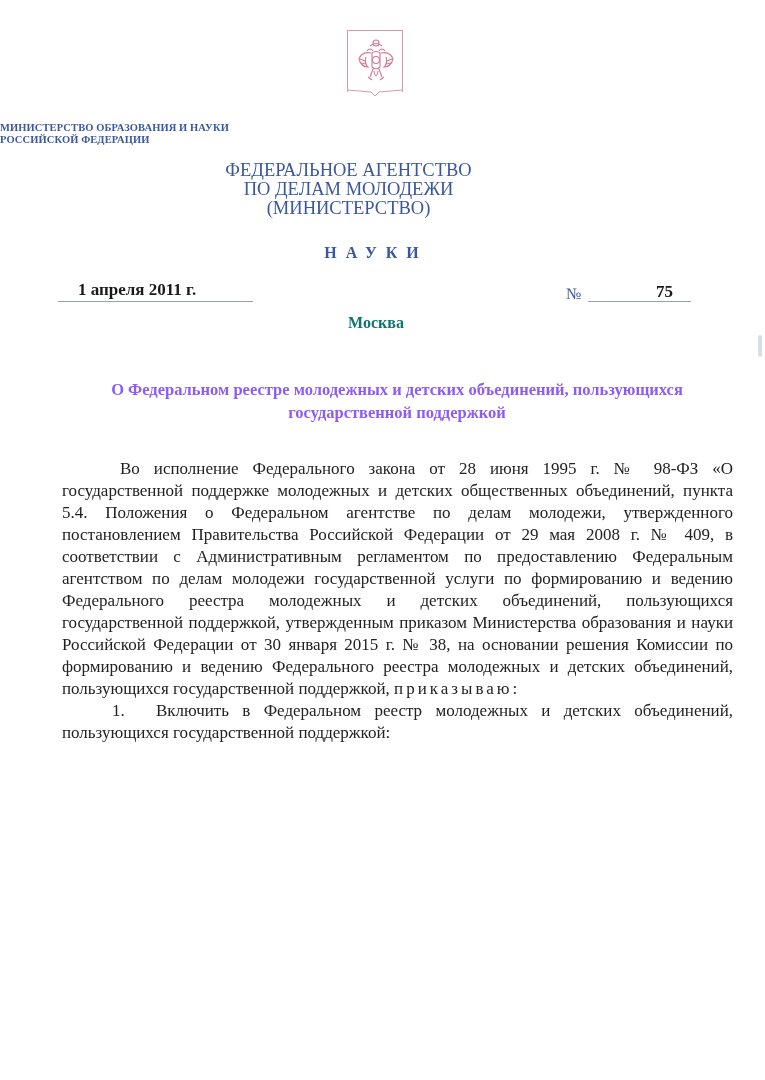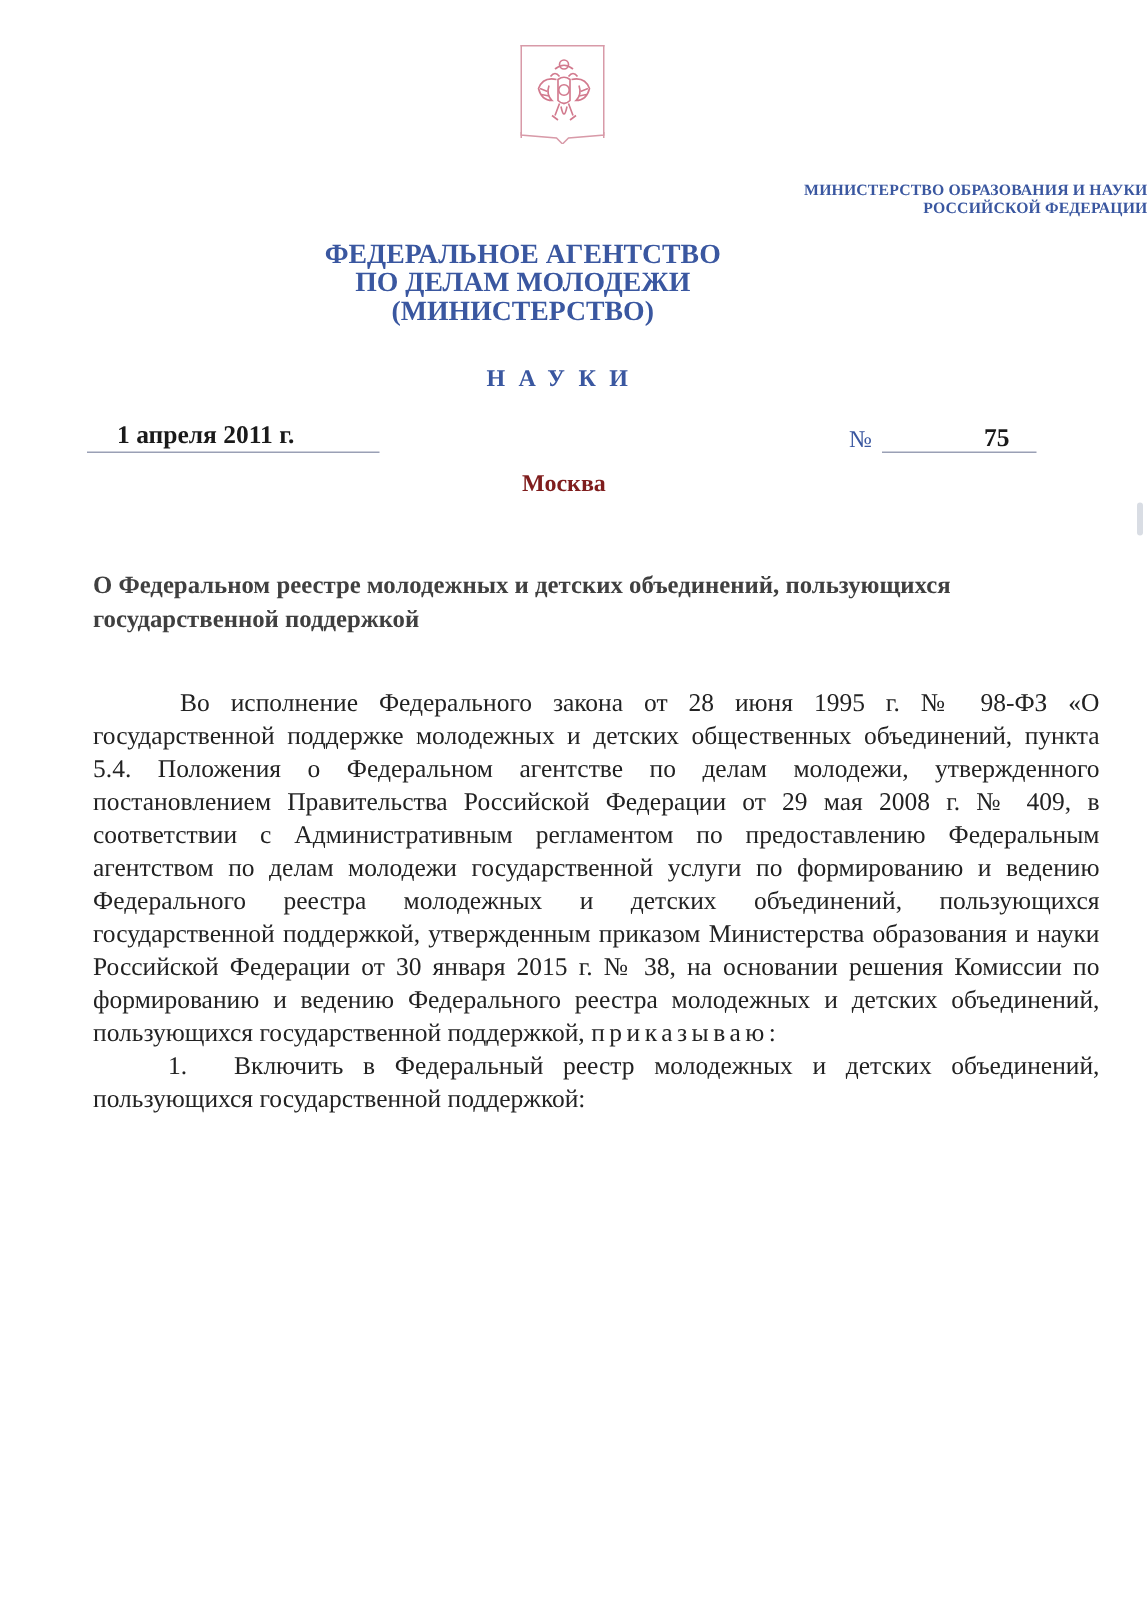--- a/index.html
+++ b/index.html
@@ -10,43 +10,43 @@
   .abs { position: absolute; }
   .emblem {
     left: 347px; top: 30px; width: 56px; height: 62px;
     border: 1px solid #d89aa8; border-bottom: none; box-sizing: border-box;
   }
   .emblem-tip {
     left: 347px; top: 88px; width: 56px; height: 8px;
   }
   .eagle { left: 356px; top: 37px; width: 40px; height: 48px; }
   .ministry {
-    left: 0; width: 765px; text-align: right; color: #3a57a0;
+    left: 0; width: 765px; text-align: left; color: #3a57a0;
     font-weight: bold; font-size: 10.5px; line-height: 11px; letter-spacing: 0.1px;
   }
   .agency {
     left: 0; width: 697px; text-align: center; color: #3a57a0;
-    font-weight: bold; font-size: 18.5px; line-height: 20px;
+    font-weight: normal; font-size: 18.5px; line-height: 20px;
   }
   .prikaz {
     left: 0; width: 752px; text-align: center; color: #3a57a0;
     font-weight: bold; font-size: 16px; letter-spacing: 9px;
   }
   .date { left: 78px; top: 280px; font-size: 17px; font-weight: bold; color: #1a1a1a; }
   .date-line { left: 58px; top: 301px; width: 195px; height: 1px; background: #9aa0b5; }
   .no-sign { left: 566px; top: 285px; font-size: 16px; color: #3a57a0; }
   .no-line { left: 588px; top: 301px; width: 103px; height: 1px; background: #9aa0b5; }
   .no-val { left: 628px; top: 282px; font-size: 17px; font-weight: bold; color: #1a1a1a; margin-left: 28px; }
   .city {
-    left: 0; top: 314px; width: 752px; text-align: center; color: #7f1d1d;
+    left: 0; top: 314px; width: 752px; text-align: center; color: #0f766e;
     font-weight: bold; font-size: 16px;
   }
   .subject {
-    left: 62px; top: 378px; width: 670px; font-weight: bold;
-    font-size: 16.5px; line-height: 23px; color: #404040;
+    left: 62px; top: 378px; width: 670px; text-align: center; font-weight: bold;
+    font-size: 16.5px; line-height: 23px; color: #8b5cf6;
   }
   .body-text {
     left: 62px; top: 458px; width: 671px; font-size: 17px; line-height: 22px;
     text-align: justify; text-align-last: left; color: #222;
   }
   .para { margin: 0; text-indent: 58px; }
   .item { margin: 0; text-indent: 50px; }
   .item-num { display: inline-block; width: 44px; text-indent: 0; }
   .bullet { margin: 0; padding-left: 18px; text-indent: 0; text-align: left; }
   .spaced { letter-spacing: 3px; }
@@ -88,16 +88,16 @@
 <div class="abs no-sign">№</div>
 <div class="abs no-line"></div>
 <div class="abs no-val">75</div>
 
 <div class="abs city">Москва</div>
 
 <div class="abs subject">О Федеральном реестре молодежных и детских объединений, пользующихся государственной поддержкой</div>
 
 <div class="abs body-text">
   <p class="para"><span>Во исполнение Федерального закона от 28 июня 1995 г. № 98-ФЗ «О государственной поддержке молодежных и детских общественных объединений, пункта 5.4. Положения о Федеральном агентстве по делам молодежи, утвержденного постановлением Правительства Российской Федерации от 29 мая 2008 г. № 409, в соответствии с Административным регламентом по предоставлению Федеральным агентством по делам молодежи государственной услуги по формированию и ведению Федерального реестра молодежных и детских объединений, пользующихся государственной поддержкой, утвержденным приказом Министерства образования и науки Российской Федерации от 30 января 2015 г. № 38, на основании решения Комиссии по формированию и ведению Федерального реестра молодежных и детских объединений, пользующихся государственной поддержкой,</span> <span class="spaced">приказываю:</span></p>
-  <p class="item"><span class="item-num">1.</span><span>Включить в Федеральный реестр молодежных и детских объединений, пользующихся государственной поддержкой:</span></p>
+  <p class="item"><span class="item-num">1.</span><span>Включить в Федеральном реестр молодежных и детских объединений, пользующихся государственной поддержкой:</span></p>
 </div>
 
 <div class="abs edge-mark"></div>
 
 </body></html>

